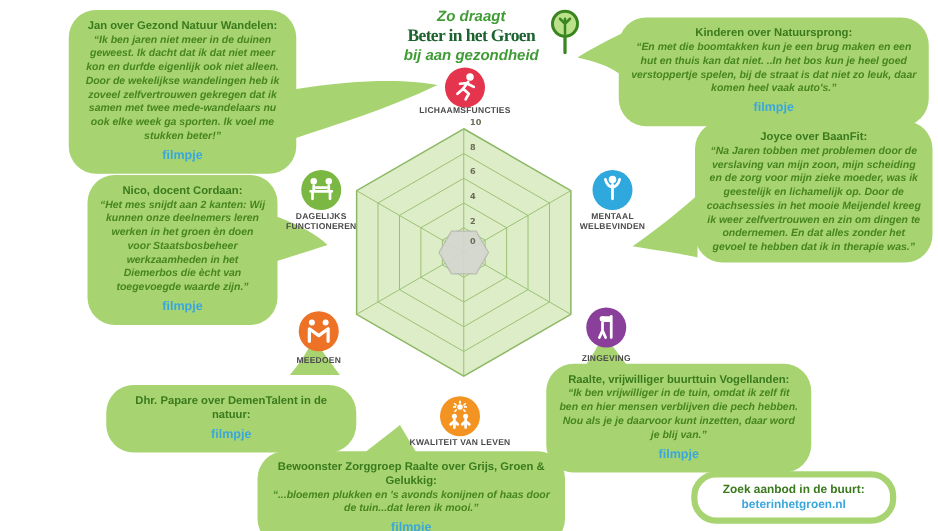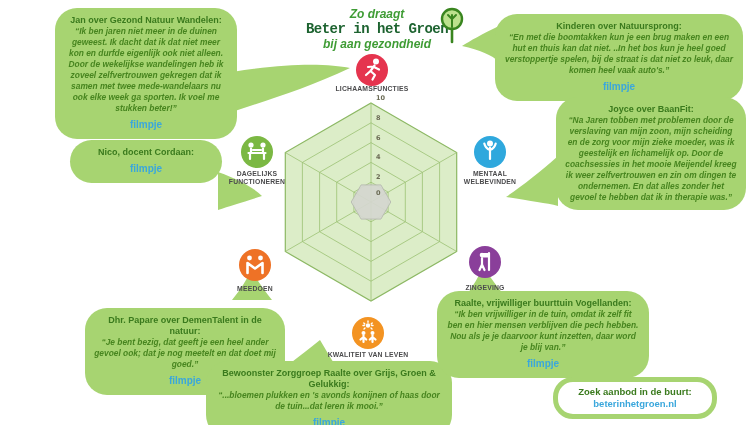--- a/index.html
+++ b/index.html
@@ -4,21 +4,21 @@
 <style>
   html,body{margin:0;padding:0;background:#fff;}
   .canvas{position:relative;width:750px;height:425px;background:#fff;overflow:hidden;
           font-family:"Liberation Sans",sans-serif;}
   svg.layer{position:absolute;left:0;top:0;width:750px;height:425px;}
   .tail{fill:var(--bubble);}
   
   .title{position:absolute;left:292px;top:4px;width:170px;text-align:center;z-index:3;}
   .title .t1,.title .t3{font-size:12px;font-weight:bold;color:var(--title-green);line-height:14px;font-style:italic;}
   .title .t2{font-size:14px;font-weight:bold;color:var(--title-dark);line-height:15px;
-             font-family:Liberation Mono, monospace;letter-spacing:-0.5px;}
+             font-family:Liberation Serif, serif;letter-spacing:-0.5px;}
   .tree{position:absolute;left:437px;top:6px;z-index:3;}
   
   .bubble{position:absolute;background:var(--bubble);border-radius:22px;padding:7px 9px;
           text-align:center;z-index:2;box-sizing:border-box;}
   .bh{display:block;font-size:9px;font-weight:bold;color:var(--heading);line-height:11px;}
   .bq{display:block;font-size:8.4px;font-style:italic;font-weight:bold;color:var(--quote);line-height:11px;}
   .bl{display:inline-block;font-size:10px;font-weight:bold;color:var(--link);line-height:11px;cursor:pointer;}
   
   .dim{position:absolute;width:32px;height:32px;border-radius:50%;z-index:2;}
   .dim svg{position:absolute;left:0;top:0;}
@@ -142,31 +142,31 @@
   </div>
 
   <div class="bubble" style="left:495px;top:14px;width:248px">
     <span class="bh">Kinderen over Natuursprong:</span>
     <span class="bq">“En met die boomtakken kun je een brug maken en een hut en thuis kan dat niet. ..In het bos kun je heel goed verstoppertje spelen, bij de straat is dat niet zo leuk, daar komen heel vaak auto's.”</span>
     <span class="bl">filmpje</span>
   </div>
 
   <div class="bubble" style="left:70px;top:140px;width:152px">
     <span class="bh">Nico, docent Cordaan:</span>
+    <span class="bq">“Het mes snijdt aan 2 kanten: Wij kunnen onze deelnemers leren werken in het groen èn doen voor Staatsbosbeheer werkzaamheden in het Diemerbos die ècht van toegevoegde waarde zijn.”</span>
     <span class="bl">filmpje</span>
   </div>
 
   <div class="bubble" style="left:556px;top:97px;width:190px">
     <span class="bh">Joyce over BaanFit:</span>
     <span class="bq">“Na Jaren tobben met problemen door de verslaving van mijn zoon, mijn scheiding en de zorg voor mijn zieke moeder, was ik geestelijk en lichamelijk op. Door de coachsessies in het mooie Meijendel kreeg ik weer zelfvertrouwen en zin om dingen te ondernemen. En dat alles zonder het gevoel te hebben dat ik in therapie was.”</span>
   </div>
 
   <div class="bubble" style="left:85px;top:308px;width:200px">
     <span class="bh">Dhr. Papare over DemenTalent in de natuur:</span>
-    <span class="bq">“Je bent bezig, dat geeft je een heel ander gevoel ook; dat je nog meetelt en dat doet mij goed.”</span>
     <span class="bl">filmpje</span>
   </div>
 
   <div class="bubble" style="left:206px;top:361px;width:246px">
     <span class="bh">Bewoonster Zorggroep Raalte over Grijs, Groen &amp; Gelukkig:</span>
     <span class="bq">“...bloemen plukken en 's avonds konijnen of haas door de tuin...dat leren ik mooi.”</span>
     <span class="bl">filmpje</span>
   </div>
 
   <div class="bubble" style="left:437px;top:291px;width:212px">

